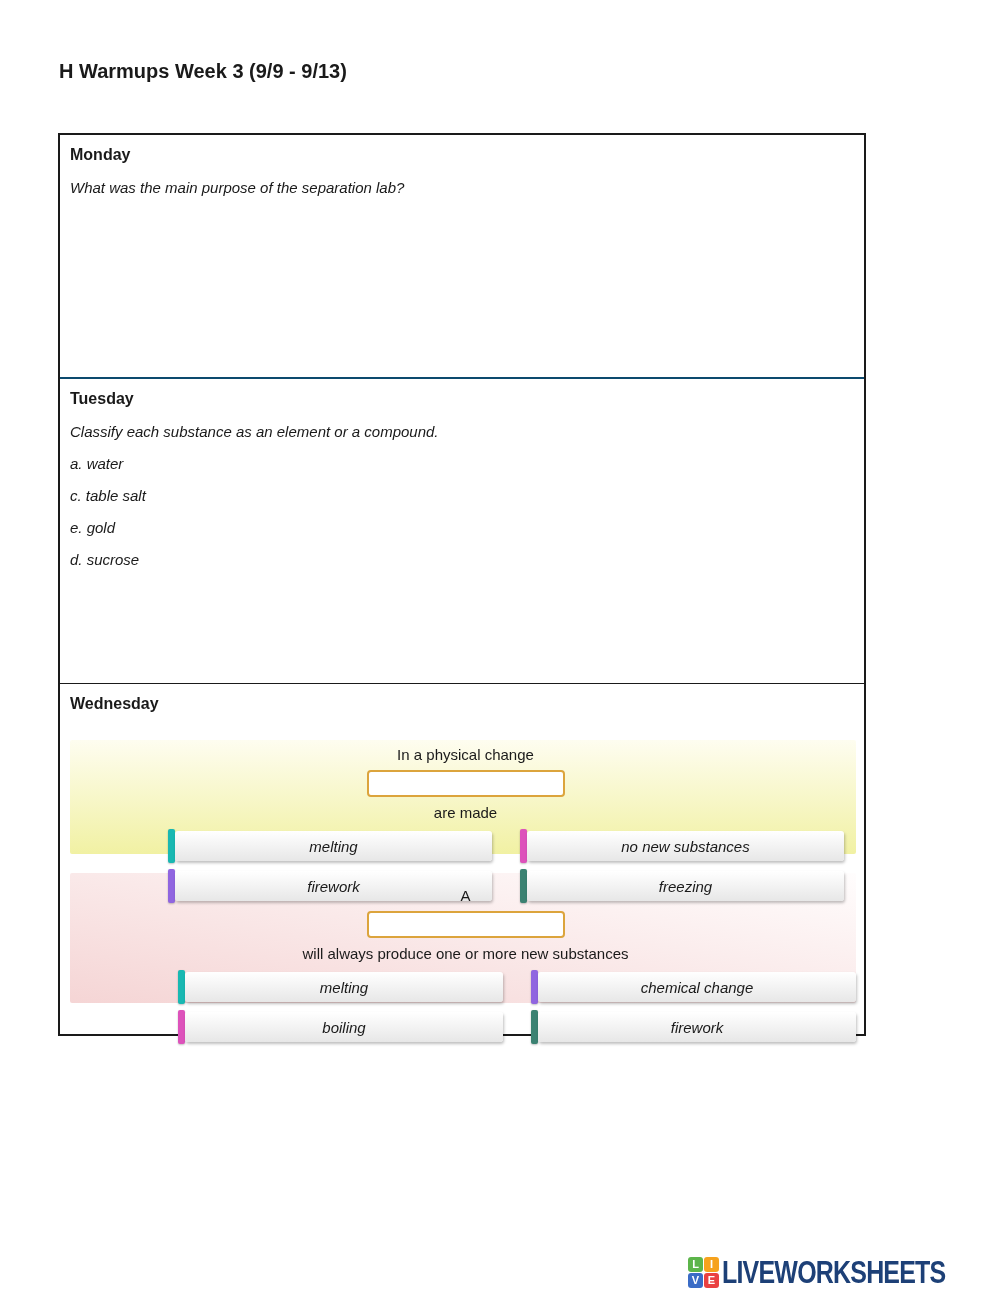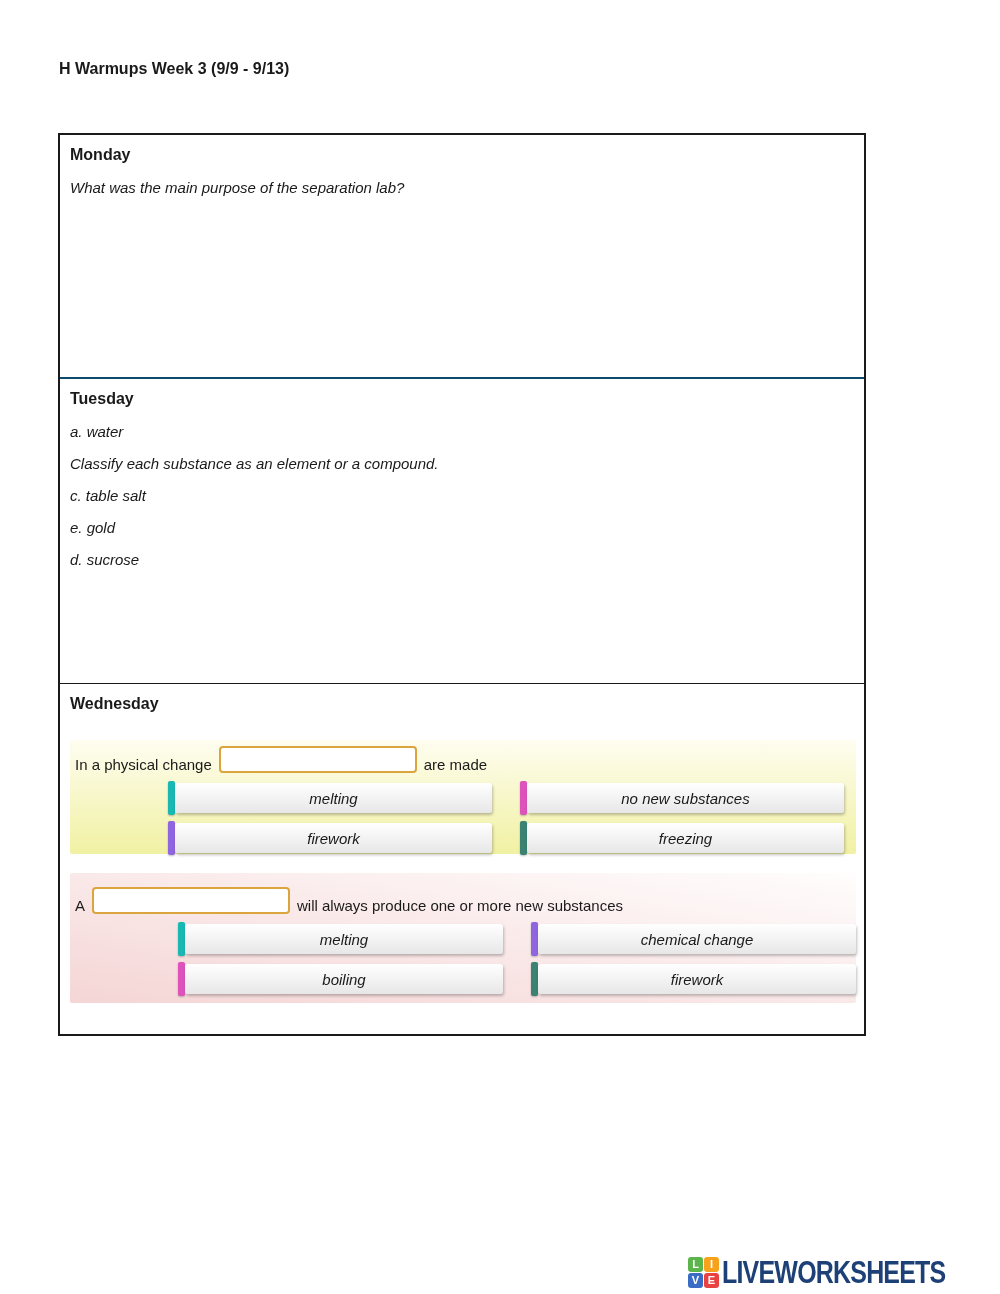--- a/index.html
+++ b/index.html
@@ -1,38 +1,38 @@
 <!DOCTYPE html>
 <html><head>
 <meta charset="utf-8">
 <style>
   html,body{margin:0;padding:0;background:#fff;}
   .page{position:relative;width:1000px;height:1294px;background:#ffffff;
         font-family:"Liberation Sans",sans-serif;color:#1a1a1a;overflow:hidden;}
 
-  .page-title{position:absolute;left:59px;top:60px;margin:0;font-size:16px;font-weight:bold;}
+  .page-title{position:absolute;left:59px;top:60px;margin:0;font-size:20px;font-weight:bold;}
 
   .worksheet{position:absolute;left:58px;top:133px;width:808px;box-sizing:border-box;
              border:2px solid #1a1a1a;background:#fff;}
   .ws-section{box-sizing:border-box;padding:12px 10px 0 10px;}
   .sec-monday{height:242px;}
   .sec-tuesday{height:306px;border-top:2px solid #0c4a6e;}
   .sec-wednesday{height:351px;border-top:1px solid #1a1a1a;padding:12px 0 0 0;}
 
   .sec-heading{margin:0;font-size:16px;line-height:16px;font-weight:bold;}
   .sec-wednesday .sec-heading{margin-left:10px;}
   .sec-text{margin:17px 0 0;font-size:15px;line-height:15px;font-style:italic;}
 
   .qblock{margin-left:10px;width:786px;box-sizing:border-box;border-radius:2px;}
   .qblock-yellow{margin-top:28px;height:114px;
                  background:linear-gradient(to bottom,#fefdf0 0%,#f1f1a3 100%);}
   .qblock-pink{margin-top:19px;height:130px;
                background:linear-gradient(to bottom left,#fffdfd 0%,#f5d5d5 100%);}
 
-  .qline{display:flex;align-items:flex-end;gap:7px;padding:6px 0 0 5px;font-size:15px;}
+  .qline{display:flex;align-items:center;gap:7px;padding:6px 0 0 5px;font-size:15px;flex-direction:column;}
   .qblock-pink .qline{padding-top:14px;}
   .answer-input{width:198px;height:27px;box-sizing:border-box;border:2px solid #dca43c;
                 border-radius:4px;background:#fff;outline:none;font-size:14px;
                 font-family:"Liberation Sans",sans-serif;padding:0 6px;}
 
   .options{margin-top:10px;display:grid;grid-template-columns:1fr 1fr;
            column-gap:28px;row-gap:10px;padding:0 12px 0 98px;font-style:italic;}
   .qblock-pink .options{padding:0 0 0 108px;}
   .option{height:30px;display:flex;align-items:center;cursor:pointer;}
   .bar{flex:0 0 7px;width:7px;height:34px;margin:-2px 0;border-radius:2px;
@@ -58,22 +58,22 @@
 
   <div class="worksheet">
 
     <section class="ws-section sec-monday">
       <h2 class="sec-heading">Monday</h2>
       <p class="sec-text">What was the main purpose of the separation lab?</p>
     </section>
 
     <section class="ws-section sec-tuesday">
       <h2 class="sec-heading">Tuesday</h2>
+      <p class="sec-text">Classify each substance as an element or a compound.</p>
       <p class="sec-text">a. water</p>
-      <p class="sec-text">Classify each substance as an element or a compound.</p>
       <p class="sec-text">c. table salt</p>
       <p class="sec-text">e. gold</p>
       <p class="sec-text">d. sucrose</p>
     </section>
 
     <section class="ws-section sec-wednesday">
       <h2 class="sec-heading">Wednesday</h2>
 
       <div class="qblock qblock-yellow">
         <div class="qline">

